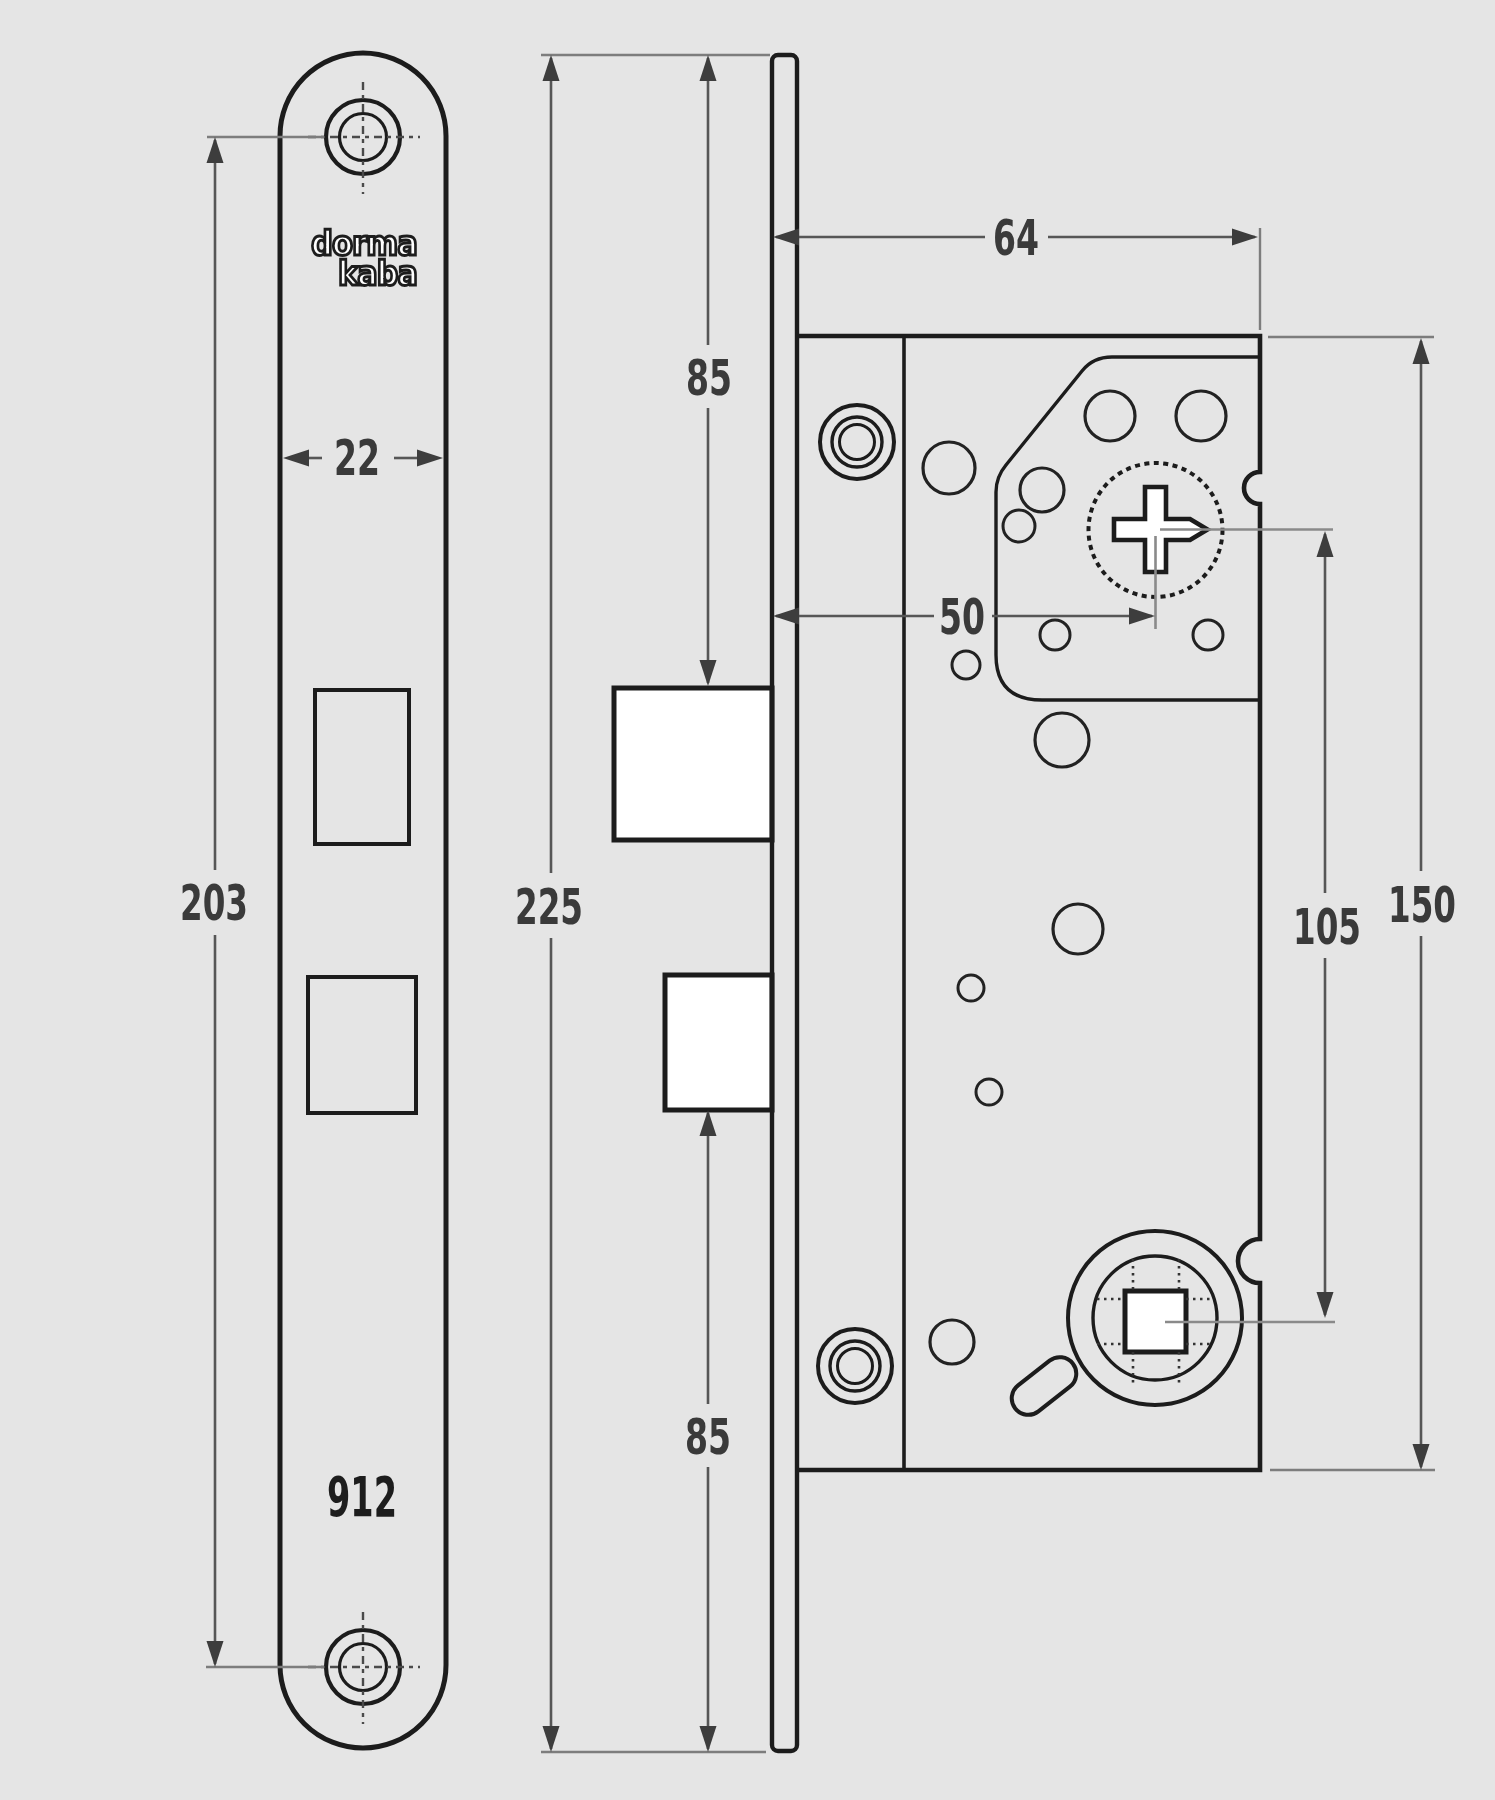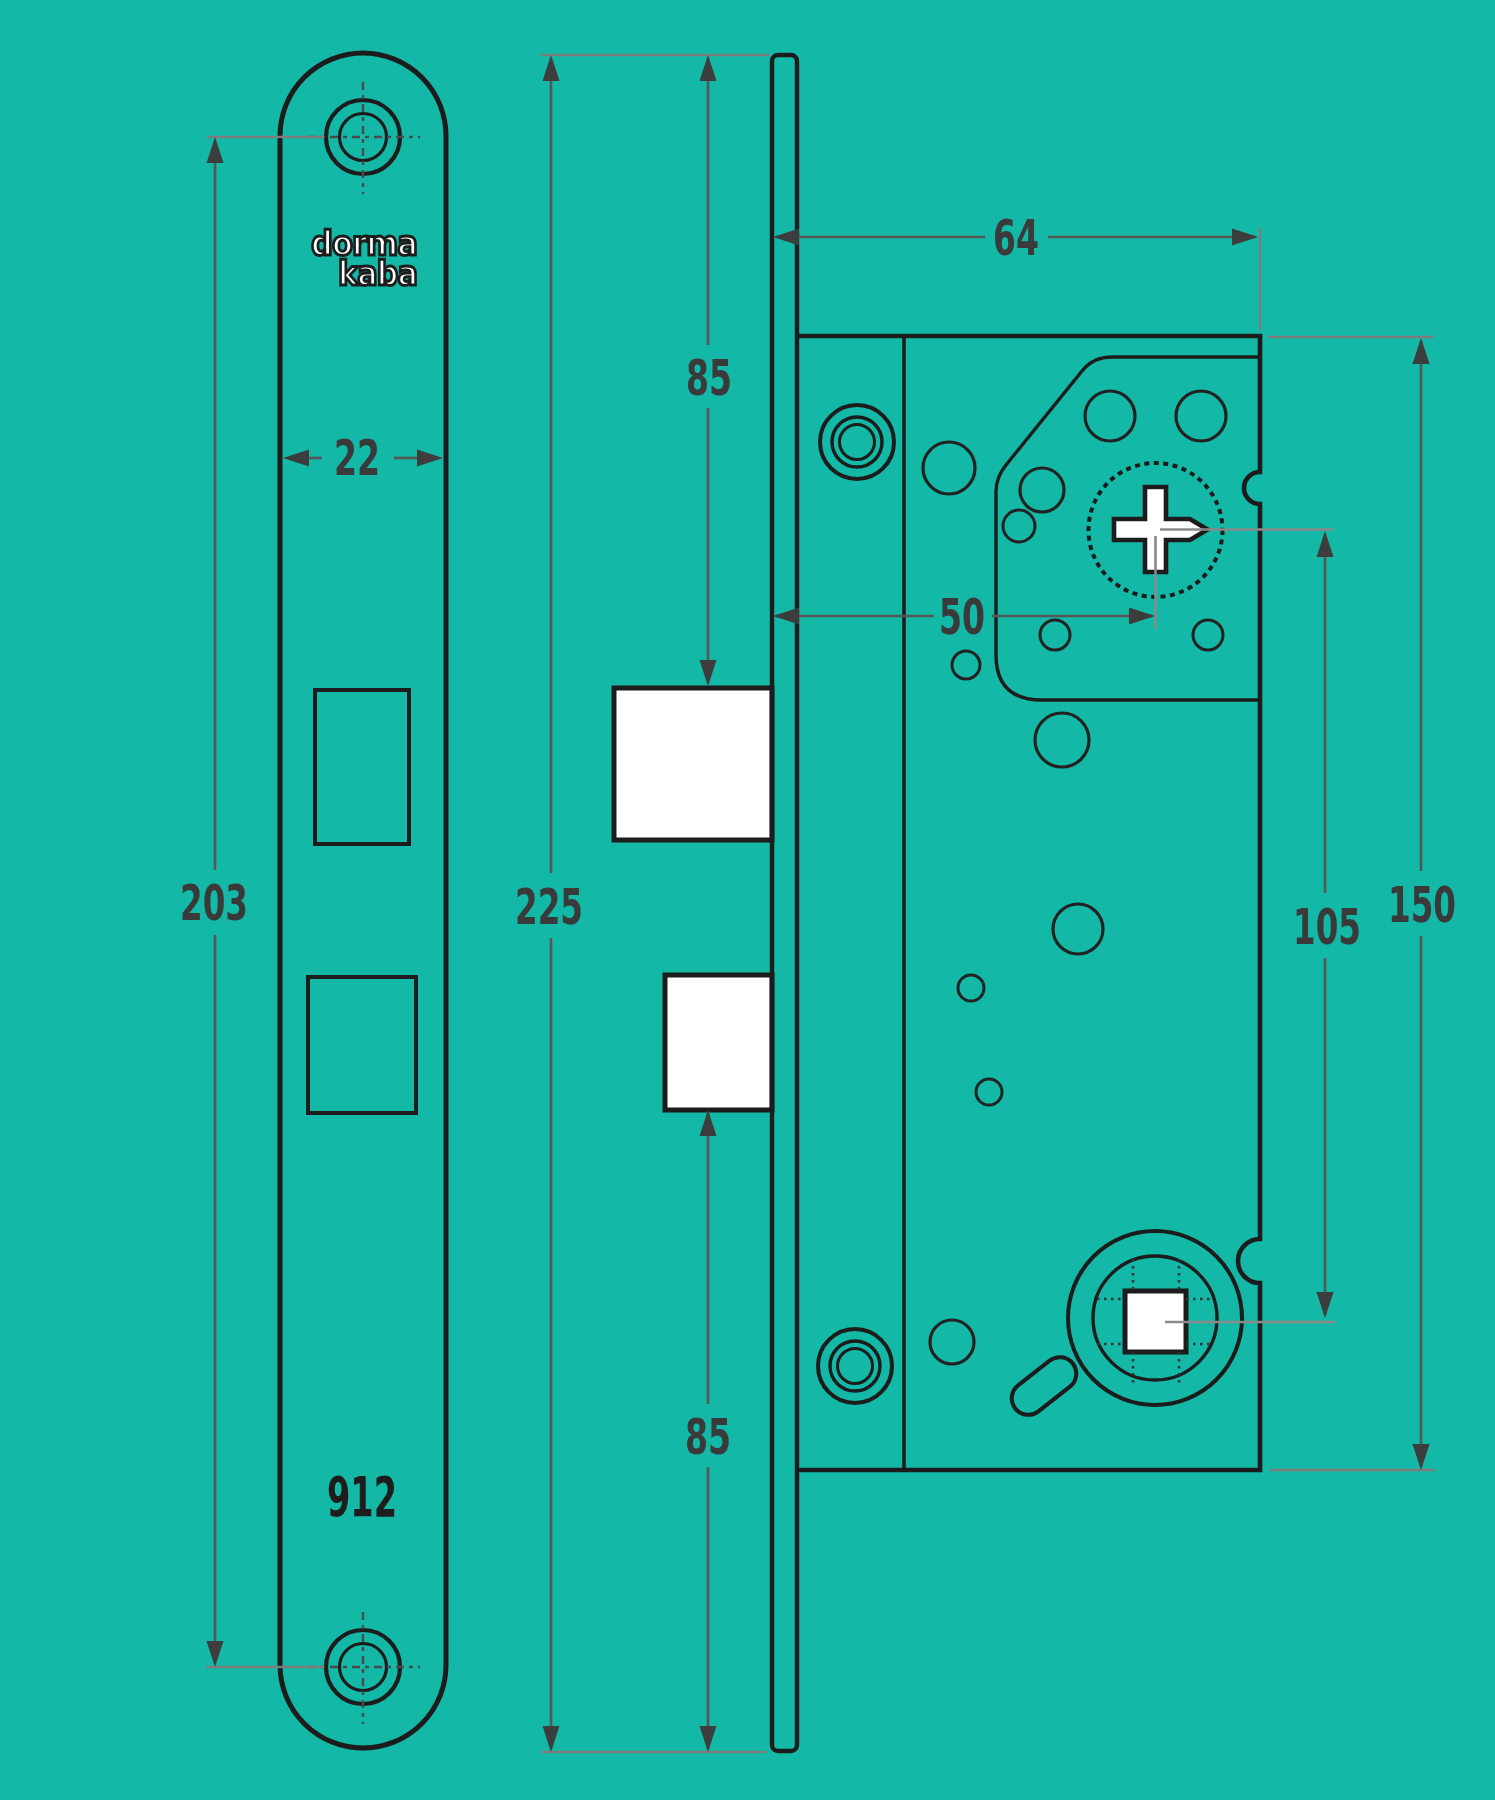--- a/index.html
+++ b/index.html
@@ -7,21 +7,21 @@
     padding: 0;
     background: #ffffff;
     width: 1495px;
     height: 1800px;
     overflow: hidden;
   }
   #stage {
     position: relative;
     width: 1495px;
     height: 1800px;
-    background: #14b8a6;
+    background: #e5e5e5;
   }
   svg { display: block; }
   .dim-label {
     font-family: "DejaVu Sans", sans-serif;
     font-weight: bold;
     font-size: 49px;
     fill: #3a3a3a;
   }
   .model-label {
     font-family: "DejaVu Sans", sans-serif;

